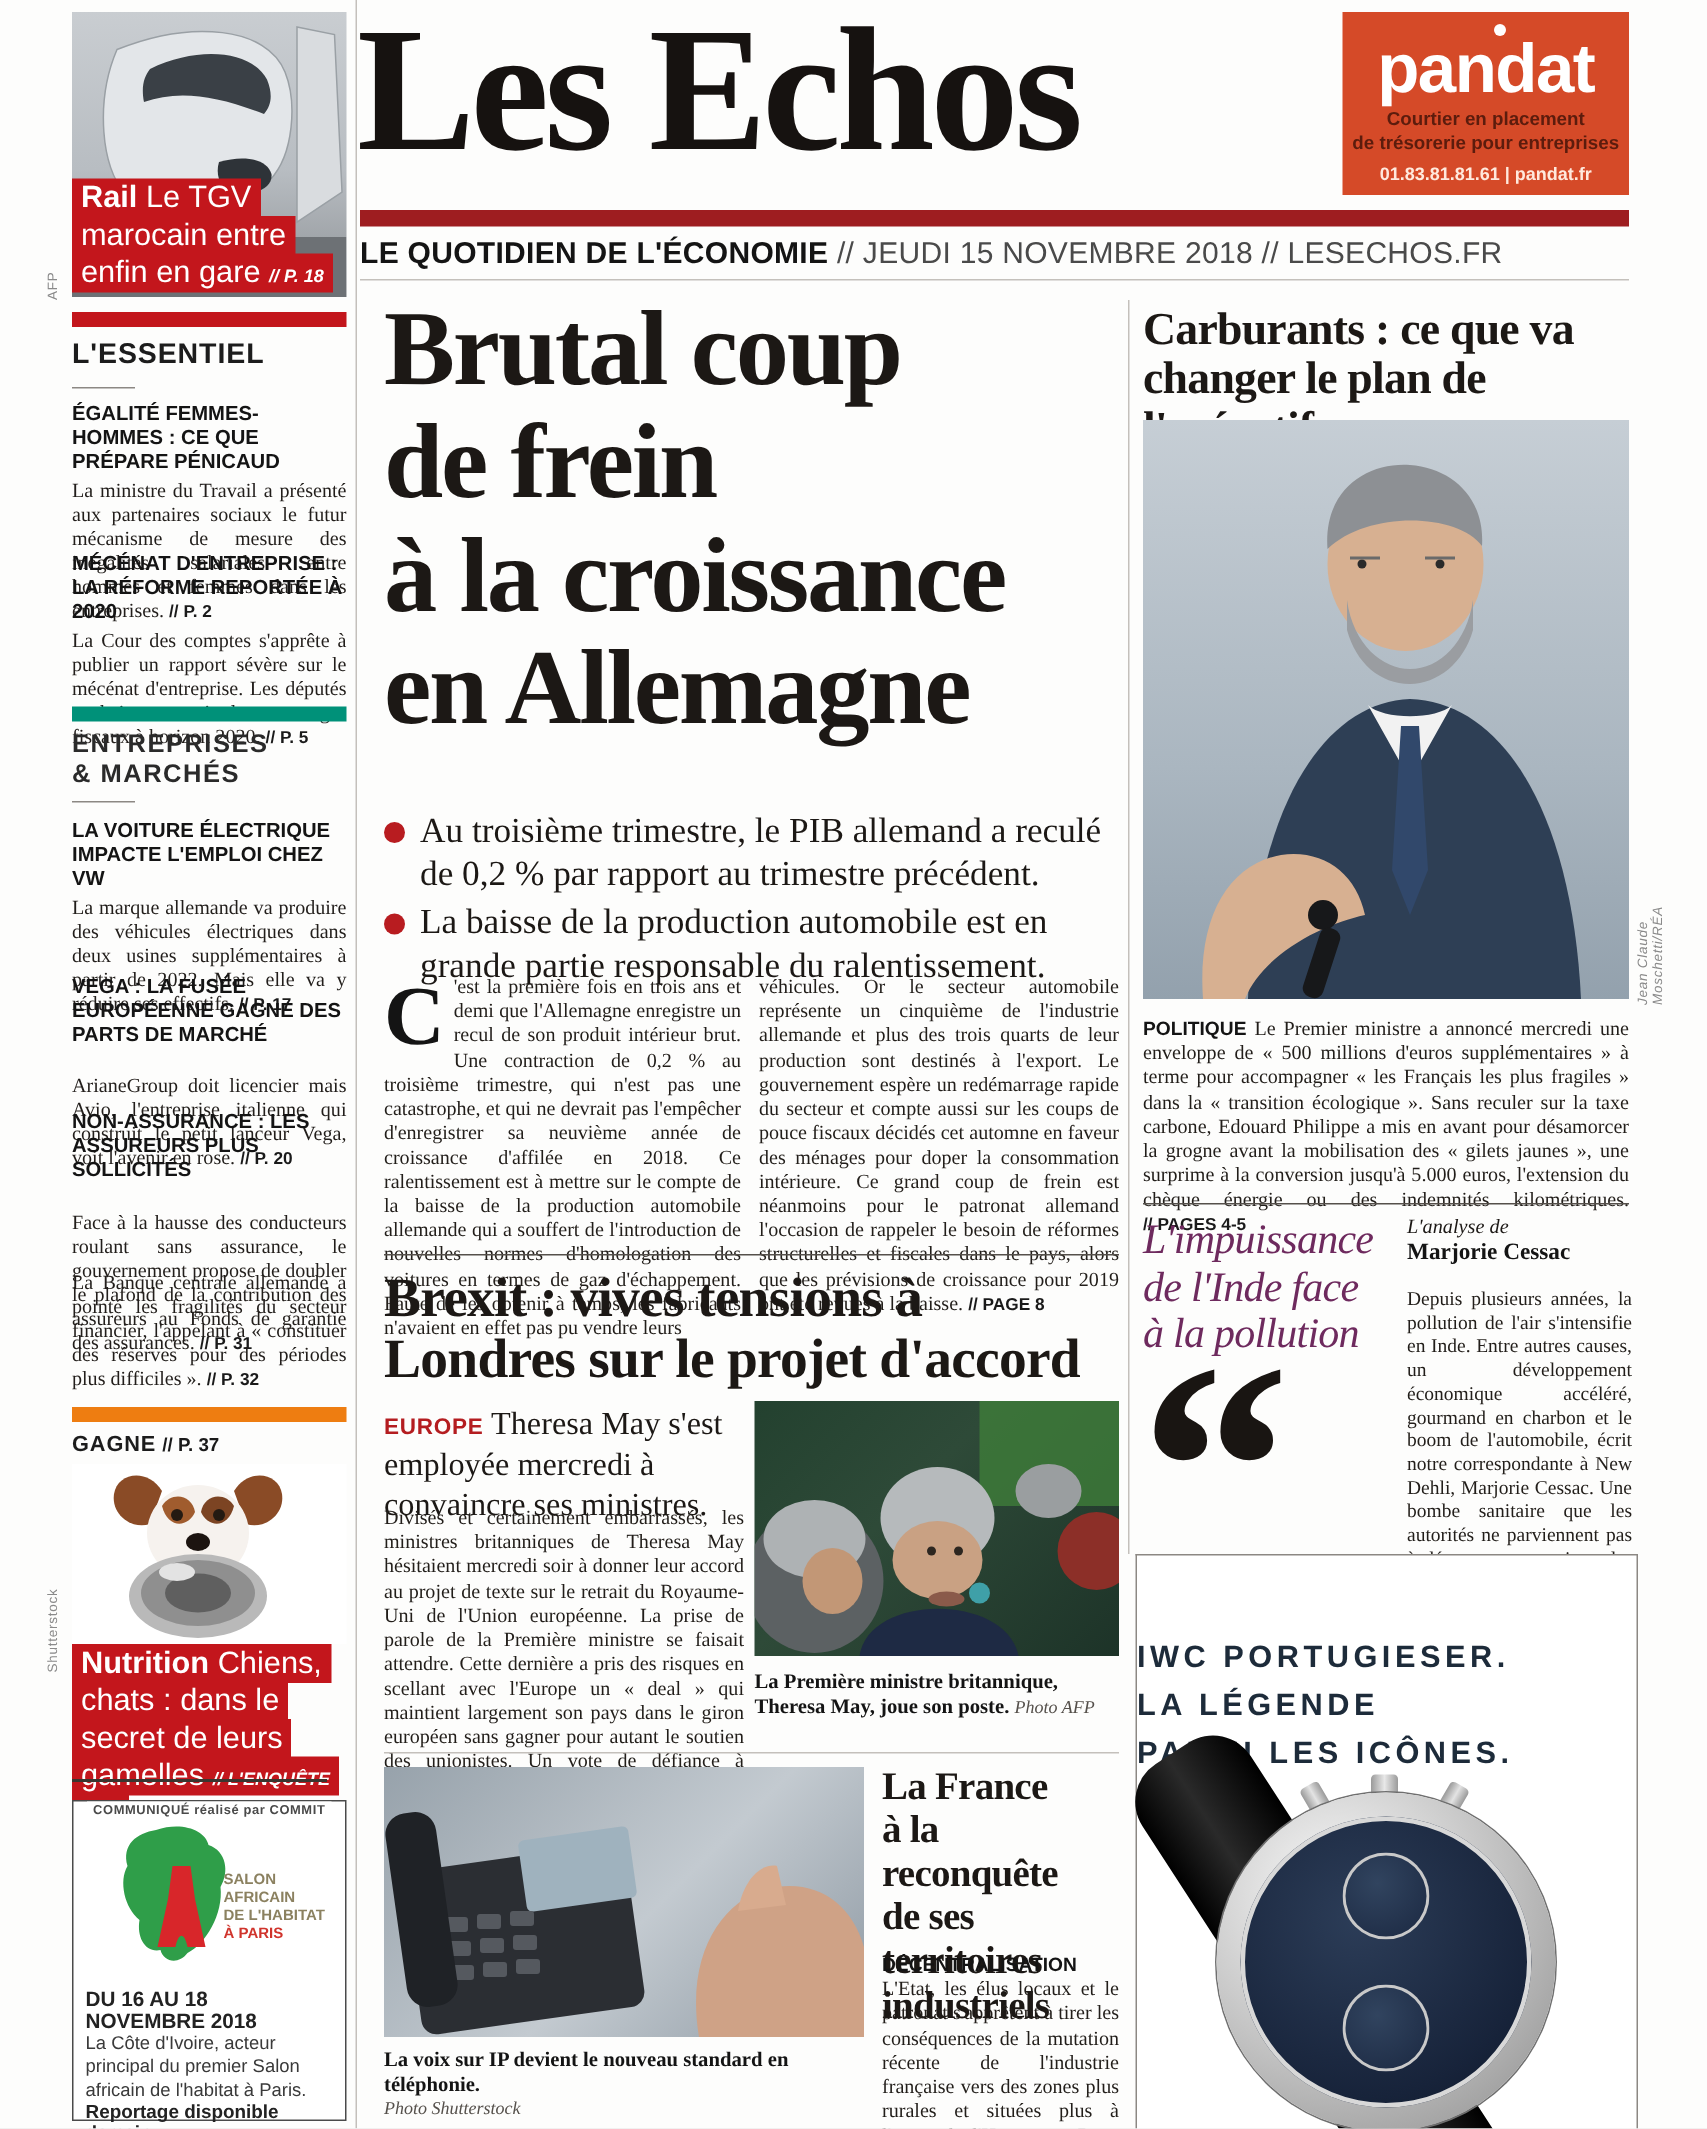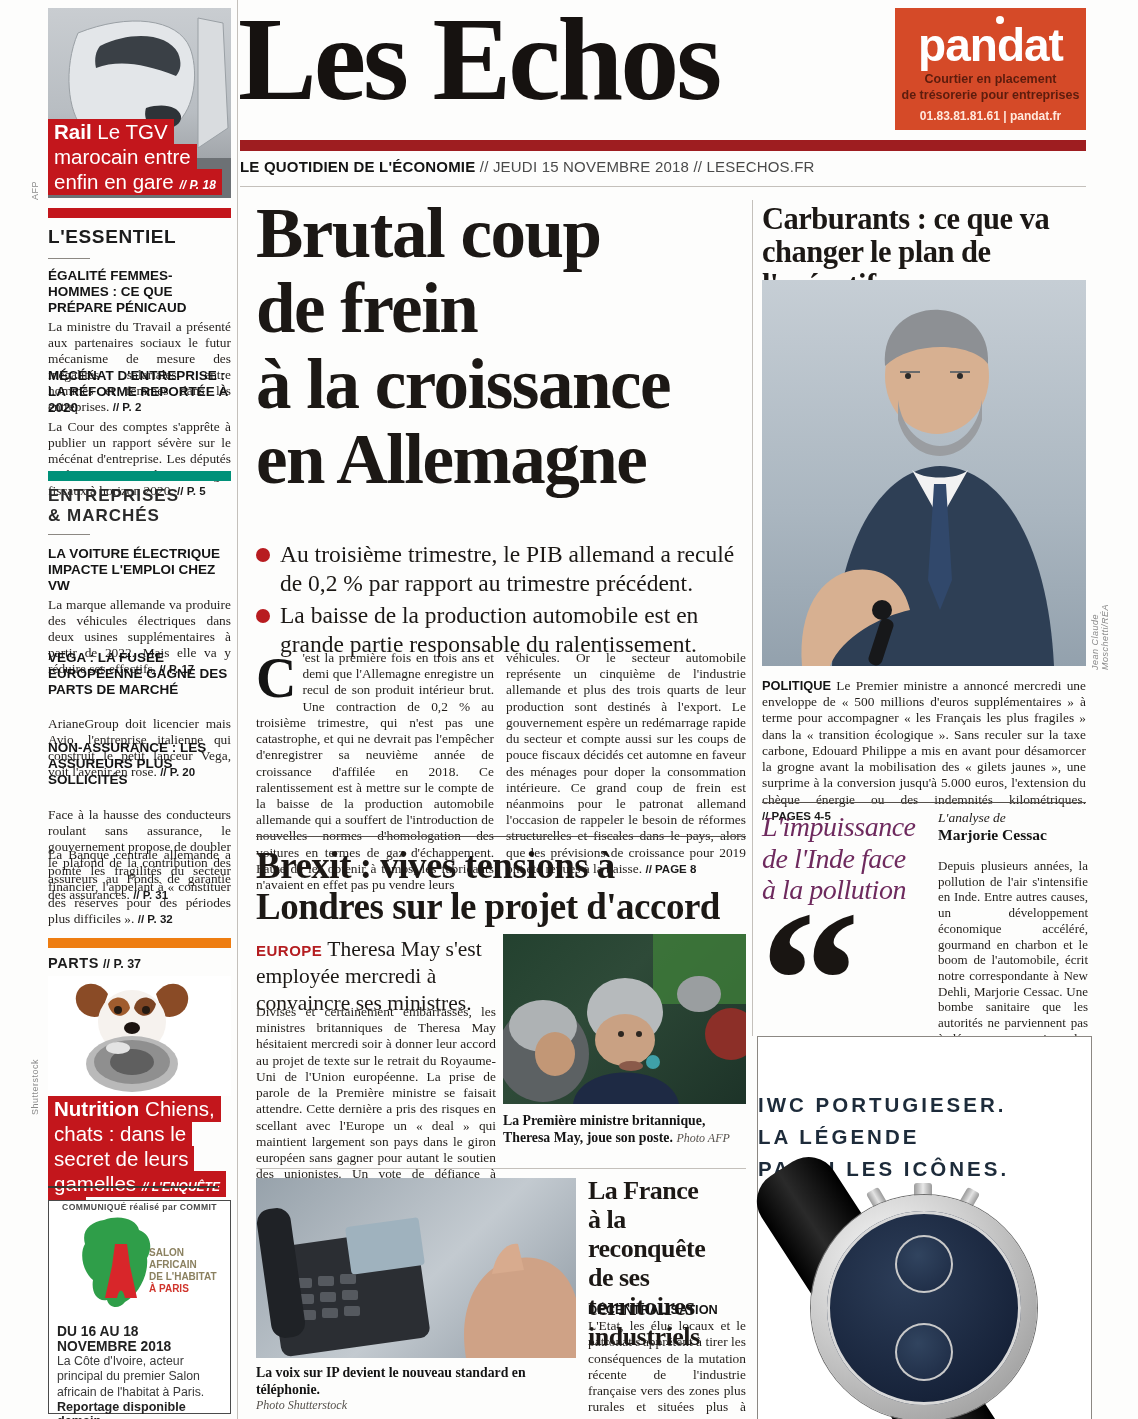--- a/index.html
+++ b/index.html
@@ -29,21 +29,21 @@
   
   #masthead{left:238px;top:-8px;font-family:var(--serif);font-weight:bold;font-size:118px;
             letter-spacing:-3px;color:#161210;}
   #pandat{left:895px;top:8px;width:191px;height:122px;background:#d54a28;text-align:center;}
   #pandat .logo{position:relative;display:inline-block;margin-top:10px;font-family:var(--sans);
         font-weight:bold;font-size:46px;letter-spacing:-1px;color:#fff;}
   #pandat .ndot{position:absolute;left:53.5%;top:-2px;width:8px;height:8px;border-radius:50%;background:#fff;}
   #pandat .tag{font-family:var(--sans);font-weight:bold;font-size:12.5px;line-height:1.25;color:#5c1c0d;}
   #pandat .tel{margin-top:6px;font-family:var(--sans);font-weight:bold;font-size:12px;color:#ffe9dd;}
   #topbar{left:240px;top:140px;width:846px;height:11px;background:#9e1d20;}
-  #tagline{left:240px;top:158px;font-family:var(--sans);font-size:15px;color:#2a2a2a;letter-spacing:.2px;}
+  #tagline{left:240px;top:158px;font-family:var(--sans);font-size:20px;color:#2a2a2a;letter-spacing:.2px;}
   #tagline b{color:#141414;}
   
   #main-headline{left:256px;top:196px;width:495px;font-weight:bold;font-size:71px;line-height:1.06;
                  letter-spacing:-1.5px;color:#1c1815;}
   .bullet-row{display:flex;gap:10px;font-size:23.5px;line-height:1.22;color:#1c1815;}
   .bdot{flex:0 0 auto;width:14px;height:14px;border-radius:50%;background:#b81c20;margin-top:8px;}
   .bodytxt{font-size:13.4px;line-height:1.21;color:#221e1a;}
   .dropcap{float:left;font-weight:bold;font-size:56px;line-height:.82;padding:6px 6px 0 0;color:#141414;}
   .kick-red{font-family:var(--sans);font-weight:bold;color:#b41d20;font-size:15px;letter-spacing:.5px;}
   .kick-blk{font-family:var(--sans);font-weight:bold;color:#141414;font-size:12.8px;}
@@ -153,21 +153,21 @@
   <div class="abs" style="left:48px;top:740px;width:183px;">
     <div class="sb-item-title">NON-ASSURANCE : LES ASSUREURS PLUS SOLLICITÉS</div>
     <div class="sb-item-body jt" style="margin-top:19px;"><span>Face à la hausse des conducteurs roulant sans assurance, le gouvernement propose de doubler le plafond de la contribution des assureurs au Fonds de garantie des assurances.</span> <span class="pref">// P. 31</span></div>
   </div>
   <div class="abs" style="left:48px;top:844px;width:183px;">
     <div class="sb-item-body jt" style="margin-top:3px;"><span>La Banque centrale allemande a pointé les fragilités du secteur financier, l'appelant à « constituer des réserves pour des périodes plus difficiles ».</span> <span class="pref">// P. 32</span></div>
   </div>
 
   <div class="abs sb-bar" style="top:938px;background:#ee7d11;"></div>
   <div class="abs" style="left:48px;top:954px;">
-    <span class="sb-head" style="font-size:14.5px;">PARTS</span>
+    <span class="sb-head" style="font-size:14.5px;">GAGNE</span>
     <span class="pref" style="font-size:12.5px;">// P. 37</span>
   </div>
 
   <div class="abs vcred" style="left:30px;top:1015px;height:100px;">Shutterstock</div>
   <div class="abs ph" style="left:48px;top:976px;width:183px;height:120px;background:#fff;">
     <svg width="183" height="120" viewBox="0 0 183 120">
       <path d="M60,18 C50,2 30,6 28,20 C26,34 40,44 52,40 Z" fill="#8a4b26"></path>
       <path d="M108,18 C118,2 138,6 140,20 C142,34 128,44 116,40 Z" fill="#8a4b26"></path>
       <ellipse cx="84" cy="46" rx="34" ry="32" fill="#f6f2ee"></ellipse>
       <path d="M60,28 C66,18 80,20 82,32 C78,42 64,44 60,28 Z" fill="#a05c2e"></path>

